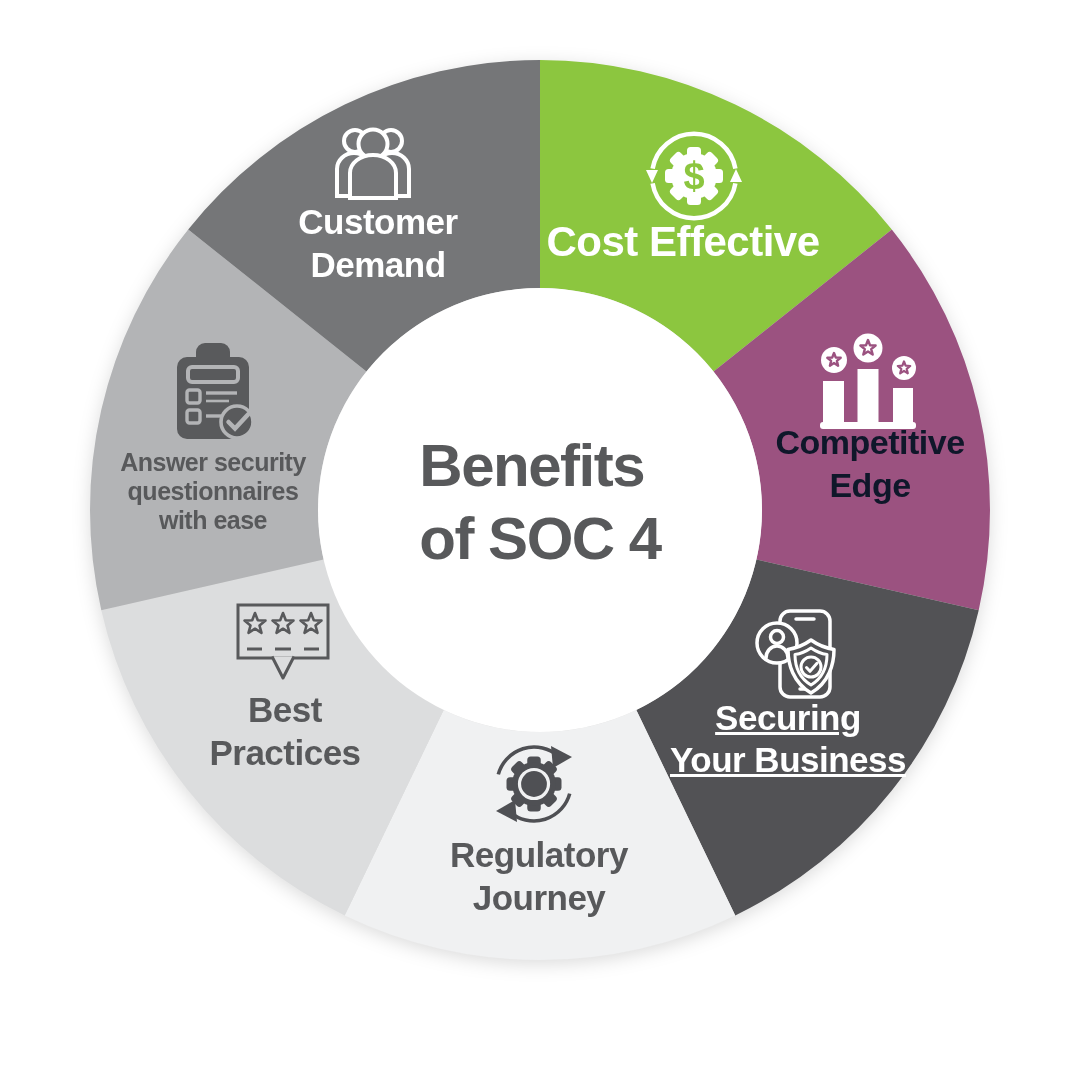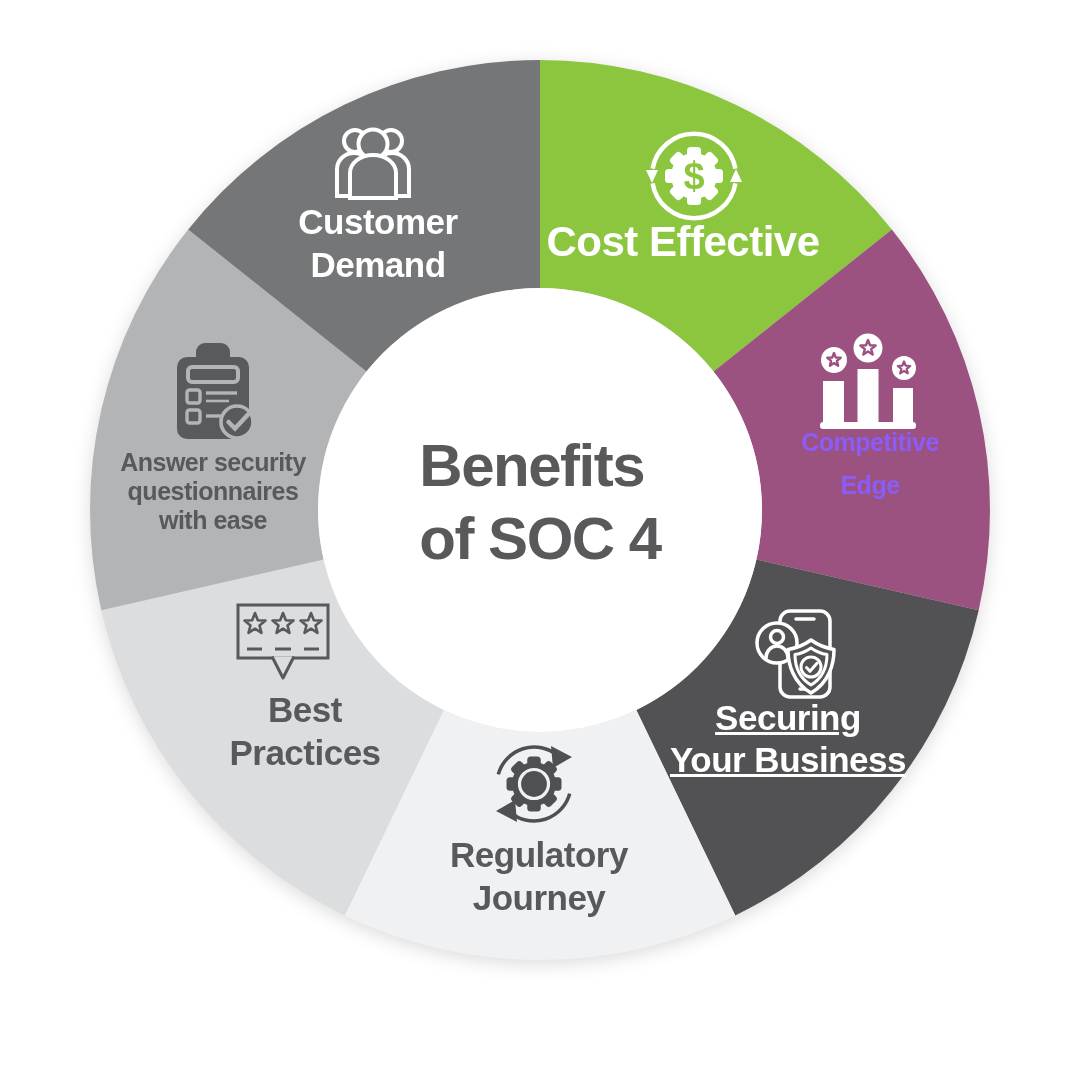--- a/index.html
+++ b/index.html
@@ -126,33 +126,33 @@
         <circle cx="0" cy="-18" r="14.5"></circle>
         <path d="M-23,36 V11 a23,18 0 0 1 46,0 V36 Z"></path>
       </g>
       </g>
     </svg>
 
   <div id="labels">
       <div class="seg-label" style="left: 683px; top: 242px; color: rgb(255, 255, 255); font-size: 42px; line-height: 42px;">
         <div>Cost Effective</div>
       </div>
-      <div class="seg-label" style="left: 870px; top: 464px; color: #8b5cf6; font-size: 25px; line-height: 43px;">
+      <div class="seg-label" style="left: 870px; top: 464px; color: #0f172a; font-size: 34px; line-height: 43px;">
         <div>Competitive</div>
         <div>Edge</div>
       </div>
       <div class="seg-label" style="left: 788px; top: 739px; color: rgb(255, 255, 255); font-size: 35px; line-height: 42px; text-decoration: underline;">
         <div>Securing</div>
         <div>Your Business</div>
       </div>
       <div class="seg-label" style="left: 539px; top: 876px; color: rgb(88, 89, 91); font-size: 35px; line-height: 43px;">
         <div>Regulatory</div>
         <div>Journey</div>
       </div>
-      <div class="seg-label" style="left: 285px; top: 731px; color: rgb(88, 89, 91); font-size: 35px; line-height: 43px; margin-left: 20px;">
+      <div class="seg-label" style="left: 285px; top: 731px; color: rgb(88, 89, 91); font-size: 35px; line-height: 43px;">
         <div>Best</div>
         <div>Practices</div>
       </div>
       <div class="seg-label" style="left: 378px; top: 243px; color: rgb(255, 255, 255); font-size: 35px; line-height: 43px;">
         <div>Customer</div>
         <div>Demand</div>
       </div>
       <div class="seg-label" style="left: 213px; top: 491px; color: rgb(88, 89, 91); font-size: 25px; line-height: 29px;">
         <div>Answer security</div>
         <div>questionnaires</div>

